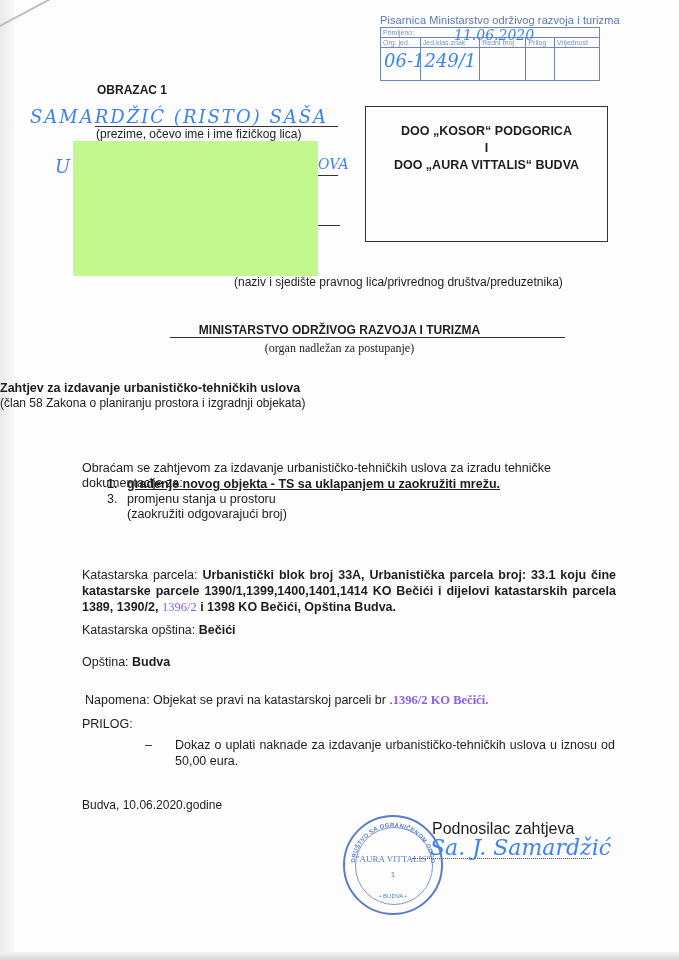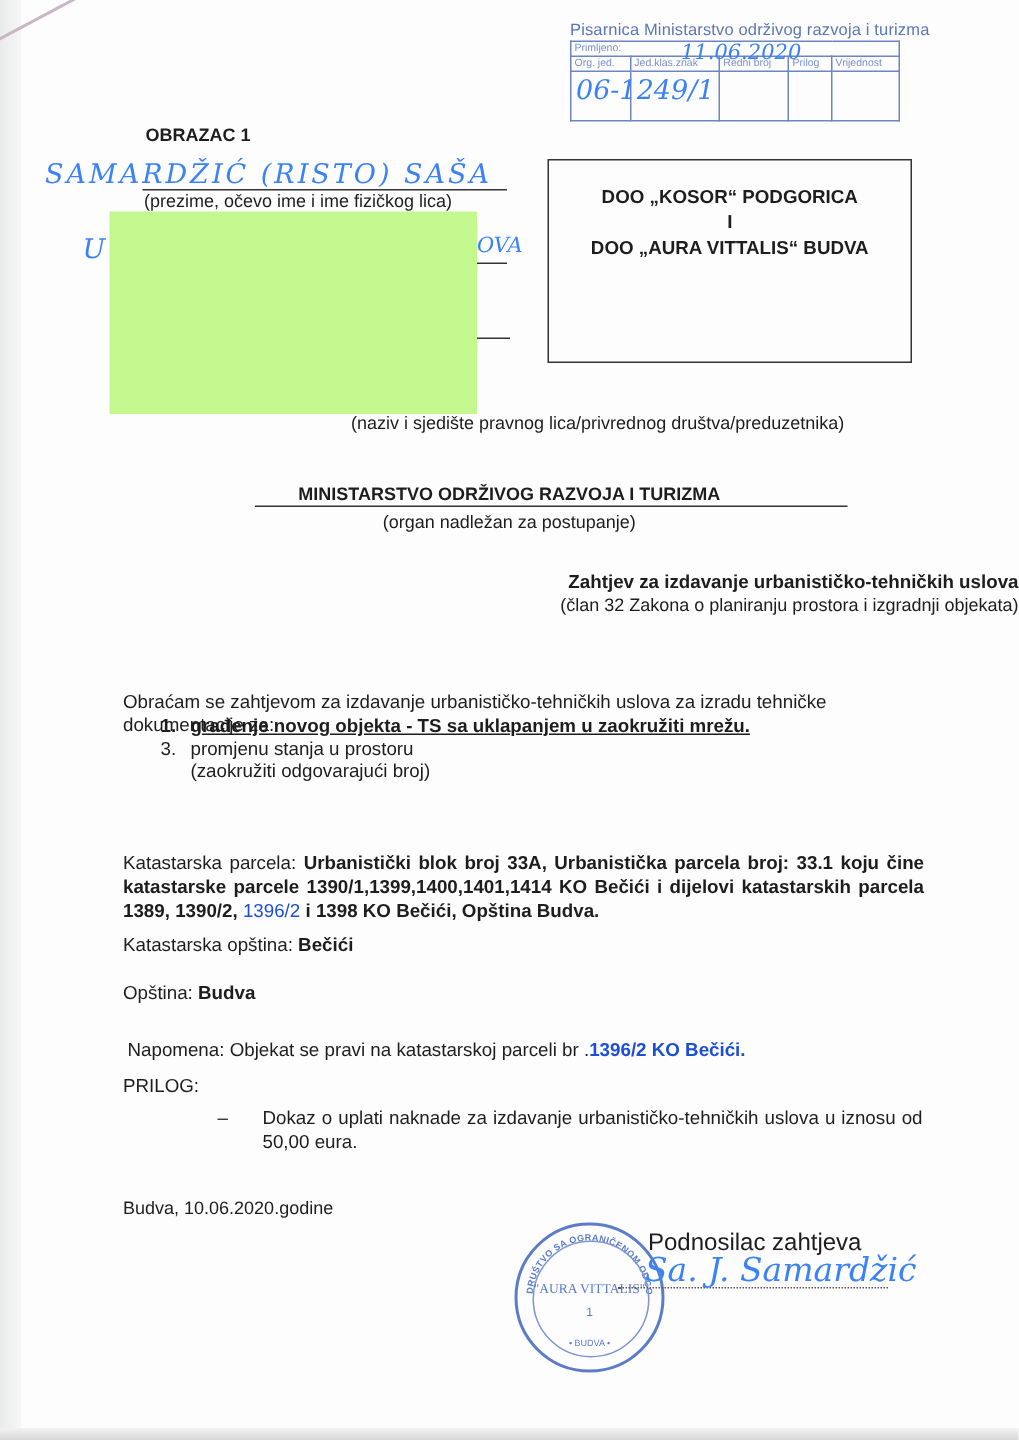--- a/index.html
+++ b/index.html
@@ -50,37 +50,37 @@
       left:365px; top:106px; width:241px; height:134px;
       border:1.5px solid #333; text-align:center;
       font-weight:bold; font-size:12.5px; line-height:17px;
     }
     .company-box .inner { padding-top:16px; }
     .company-caption { left:234px; top:275px; font-size:12px; white-space:nowrap; }
 
     .ministry { left:0; width:679px; top:320px; text-align:center; }
     .ministry .m1 { font-weight:bold; font-size:12px; display:inline-block; border-bottom:1px solid #333; padding:0 6px; }
     .ministry-rule { left:170px; top:337px; width:395px; height:1px; background:#333; }
-    .ministry .m2 { font-size:12px; margin-top:3px; }
-
-    .request { left:0; width:679px; top:381px; text-align:right; }
+    .ministry .m2 { font-size:12px; margin-top:3px;font-family:Liberation Serif, serif; }
+
+    .request { left:0; width:679px; top:381px; text-align:left; }
     .request .r1 { font-weight:bold; font-size:12.5px; }
     .request .r2 { font-size:12px; margin-top:1px; }
 
     .body-text { left:82px; width:540px; font-size:12.5px; line-height:15px; }
     .intro { top:461px; }
     .list { left:107px; top:477px; font-size:12.5px; line-height:15px; }
     .list .li { white-space:nowrap; }
     .list .num { display:inline-block; width:20px; }
     .list .li1 { font-weight:bold; }
     .list .li1 .t { text-decoration:underline; }
     .list .note { padding-left:20px; }
 
     .parcel { top:567px; width:534px; text-align:justify; font-size:12.5px; line-height:16px; }
-    .red { color:#1d4ed8; }
+    .red { color:#8b5cf6;font-family:Liberation Serif, serif; }
     .b { font-weight:bold; }
     .ko { top:623px; }
     .ops { top:655px; }
     .napomena { top:693px; left:85px; white-space:nowrap; }
     .prilog { top:717px; left:82px; font-size:12.5px; }
     .prilog-item { left:145px; top:737px; width:470px; font-size:12.5px; line-height:16px; }
     .prilog-item .dash { position:absolute; left:0; top:0; }
     .prilog-item .txt { margin-left:30px; text-align:justify; }
 
     .place-date { left:82px; top:798px; font-size:12px; }
@@ -156,21 +156,21 @@
 <div class="abs company-caption">(naziv i sjedište pravnog lica/privrednog društva/preduzetnika)</div>
 
 <div class="abs ministry-rule"></div>
 <div class="abs ministry">
   <div class="m1" style="border-bottom:none">MINISTARSTVO ODRŽIVOG RAZVOJA I TURIZMA</div>
   <div class="m2">(organ nadležan za postupanje)</div>
 </div>
 
 <div class="abs request">
   <div class="r1">Zahtjev za izdavanje urbanističko-tehničkih uslova</div>
-  <div class="r2">(član 32 Zakona o planiranju prostora i izgradnji objekata)</div>
+  <div class="r2">(član 58 Zakona o planiranju prostora i izgradnji objekata)</div>
 </div>
 
 <div class="abs body-text intro">Obraćam se zahtjevom za izdavanje urbanističko-tehničkih uslova za izradu tehničke dokumentacije za:</div>
 
 <div class="abs list">
   <div class="li li1">
     <span class="num">1.</span><span class="t">građenje novog objekta  - TS sa uklapanjem u zaokružiti mrežu.</span>
   </div>
   <div class="li">
     <span class="num">3.</span><span>promjenu stanja u prostoru</span>

